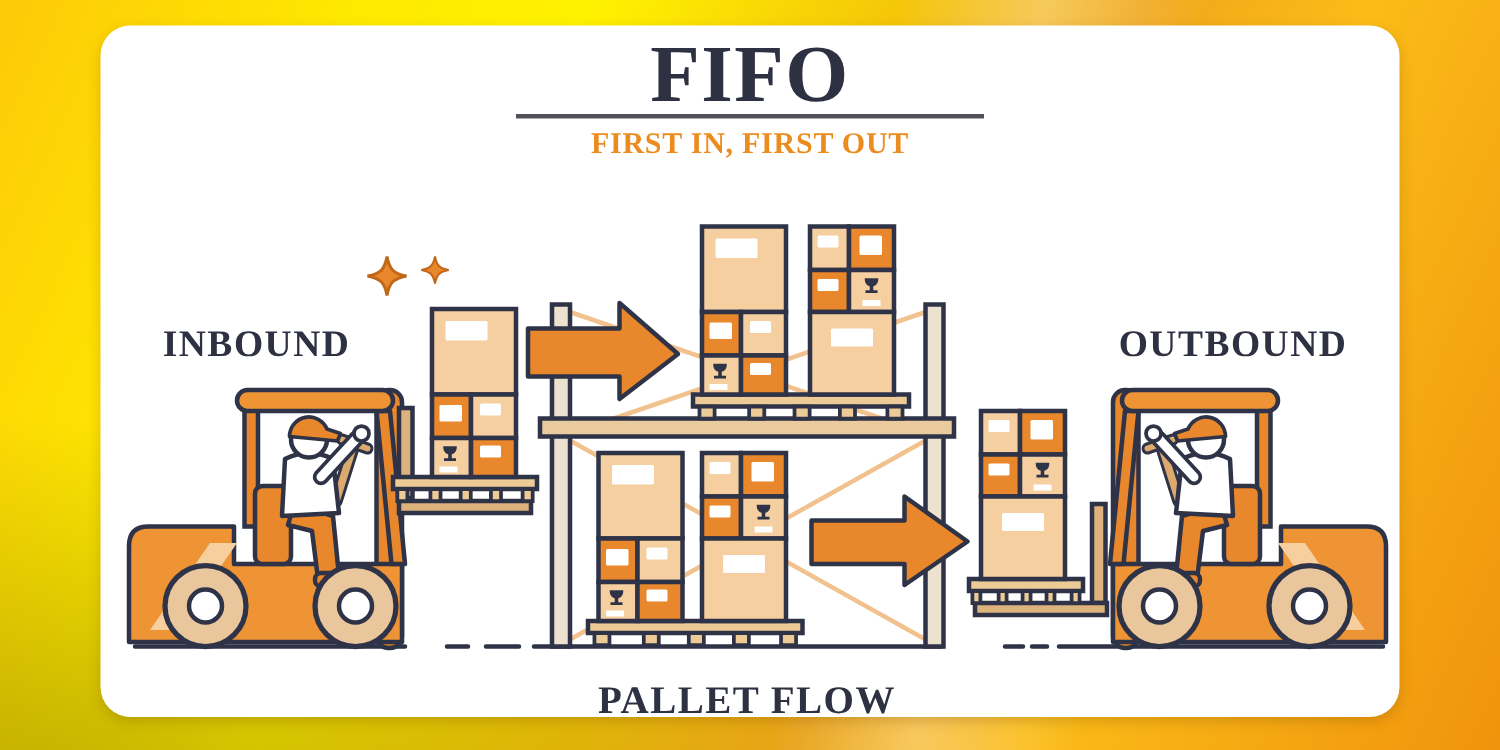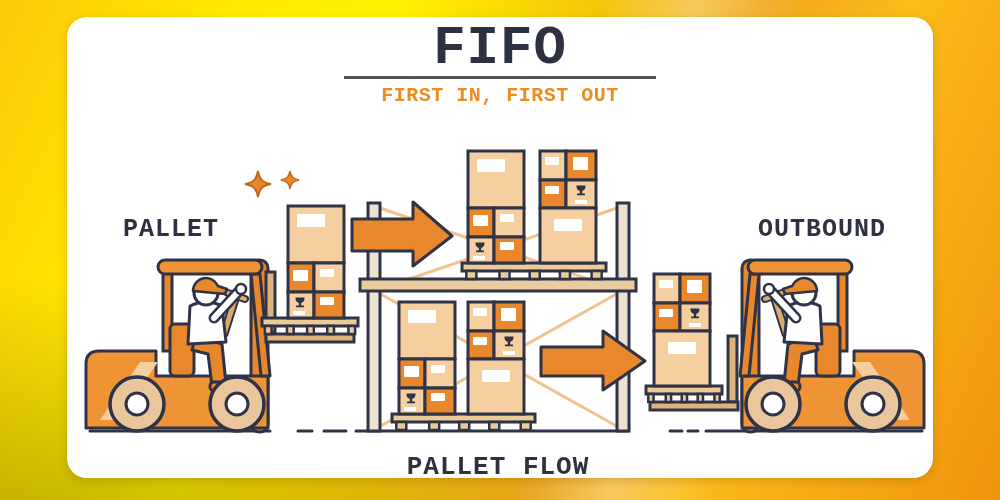--- a/index.html
+++ b/index.html
@@ -1,18 +1,18 @@
 <!DOCTYPE html>
 <html><head>
 <meta charset="utf-8">
 <style>
   html,body{margin:0;padding:0;}
   .stage{
     position:relative;width:1000px;height:500px;overflow:hidden;
-    font-family:Liberation Mono, monospace;
+    font-family:Liberation Serif, serif;
     background-image:
       radial-gradient(120% 95% at 0% 105%, rgba(120,100,0,0.45), rgba(120,100,0,0) 52%),
       linear-gradient(100deg, rgba(255,255,255,0) 55%, rgba(255,255,255,0.30) 64%, rgba(255,255,255,0) 74%),
       linear-gradient(115deg, #fdc908 0%, #feea00 20%, #fff200 32%, #f5c808 48%, #f0a61a 62%, #fbbc18 74%, #f0930c 100%);
   }
   .card{
     position:absolute;left:67px;top:17px;width:866px;height:461px;
     background:#ffffff;border-radius:20px;
     box-shadow:0 3px 8px rgba(120,80,0,0.25);
   }
@@ -148,16 +148,16 @@
       <g transform="translate(646,386) scale(0.76,1)">
           <use href="#pallet"></use>
         </g>
       <use href="#stack-big-bottom" x="654" y="274"></use>
     </g>
   </svg>
 
   <div class="txt title">FIFO</div>
   <div class="rule"></div>
   <div class="txt subtitle">FIRST IN, FIRST OUT</div>
-  <div class="txt inbound">PALLET</div>
+  <div class="txt inbound">INBOUND</div>
   <div class="txt palletflow">PALLET FLOW</div>
   <div class="txt outbound">OUTBOUND</div>
 </div>
 
 </body></html>

